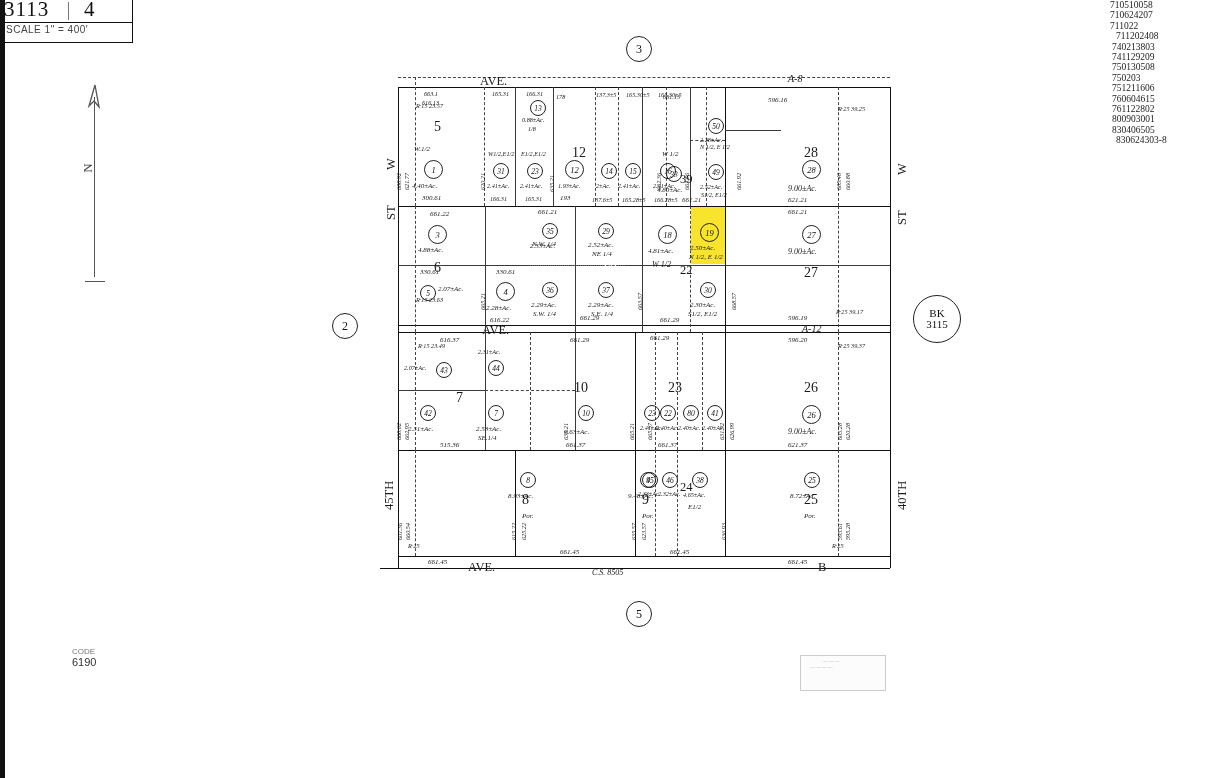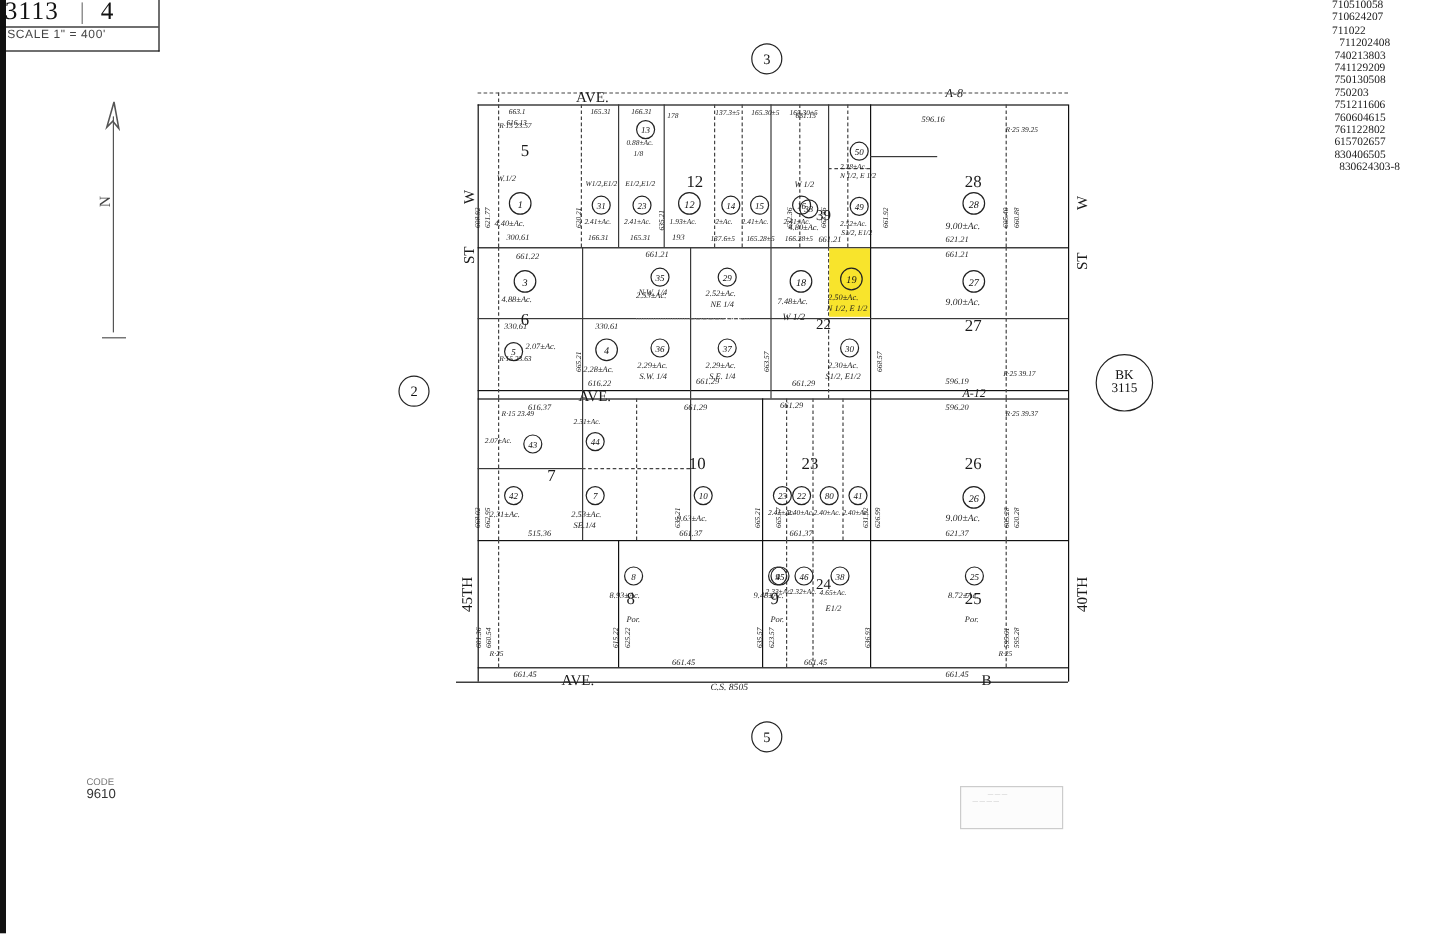--- a/index.html
+++ b/index.html
@@ -96,21 +96,21 @@
     <div>710624207</div>
     <div>711022</div>
     <div class="i1">711202408</div>
     <div class="i3">740213803</div>
     <div class="i3">741129209</div>
     <div class="i3">750130508</div>
     <div class="i3">750203</div>
     <div class="i3">751211606</div>
     <div class="i3">760604615</div>
     <div class="i3">761122802</div>
-    <div class="i3">615702657</div>
+    <div class="i3">800903001</div>
     <div class="i3">830406505</div>
     <div class="i1">830624303-8</div>
   </div>
 
   <div class="north">
     <svg width="30" height="30" style="position:absolute;left:-4px;top:-4px">
       <path d="M14 4 L18 26 L13 20 L8 25 Z" fill="none" stroke="#555" stroke-width="1.3"></path>
     </svg>
     <div class="shaft"></div>
     <div class="xbar"></div>
@@ -268,21 +268,21 @@
 
     <div class="pn sm" style="left:172px;top:163px">35</div>
     <div class="lbl f7" style="left:160px;top:182px">2.53±Ac.</div>
     <div class="lbl f7" style="left:162px;top:180px">N.W. 1/4</div>
 
     <div class="pn sm" style="left:228px;top:163px">29</div>
     <div class="lbl f7" style="left:218px;top:181px">2.52±Ac.</div>
     <div class="lbl f7" style="left:222px;top:190px">NE 1/4</div>
 
     <div class="pn" style="left:288px;top:165px">18</div>
-    <div class="lbl f7" style="left:278px;top:187px">7.48±Ac.</div>
+    <div class="lbl f7" style="left:278px;top:187px">4.81±Ac.</div>
     <div class="lbl f8" style="left:282px;top:200px">W 1/2</div>
 
     <div class="pn" style="left:330px;top:163px">19</div>
     <div class="lbl f7" style="left:320px;top:184px">2.50±Ac.</div>
     <div class="lbl f7" style="left:319px;top:193px">N 1/2, E 1/2</div>
 
     <div class="pn" style="left:432px;top:165px">27</div>
     <div class="lbl f8" style="left:418px;top:187px">9.00±Ac.</div>
 
     <div class="pn sm" style="left:50px;top:225px">5</div>
@@ -440,20 +440,20 @@
     <div class="lbl f6" style="left:48px;top:282px">R·15 23.49</div>
     <div class="lbl f6" style="left:468px;top:45px">R·25 39.25</div>
     <div class="lbl f6" style="left:466px;top:248px">R·25 39.17</div>
     <div class="lbl f6" style="left:468px;top:282px">R·25 39.37</div>
     <div class="lbl f6" style="left:38px;top:482px">R·25</div>
     <div class="lbl f6" style="left:462px;top:482px">R·25</div>
   </div>
 
   <div class="code">
     <span>CODE</span><br>
-    <b>9610</b>
+    <b>6190</b>
   </div>
   <div class="stamp">
     &nbsp;&nbsp;&nbsp;&nbsp;&nbsp;&nbsp;&nbsp;&nbsp;&nbsp;&nbsp;&nbsp;&nbsp;&nbsp;&nbsp;&nbsp;—&nbsp;—&nbsp;—<br>&nbsp;&nbsp;&nbsp;&nbsp;&nbsp;—&nbsp;—&nbsp;—&nbsp;—
   </div>
 
 
 </div>
 
 </body></html>

